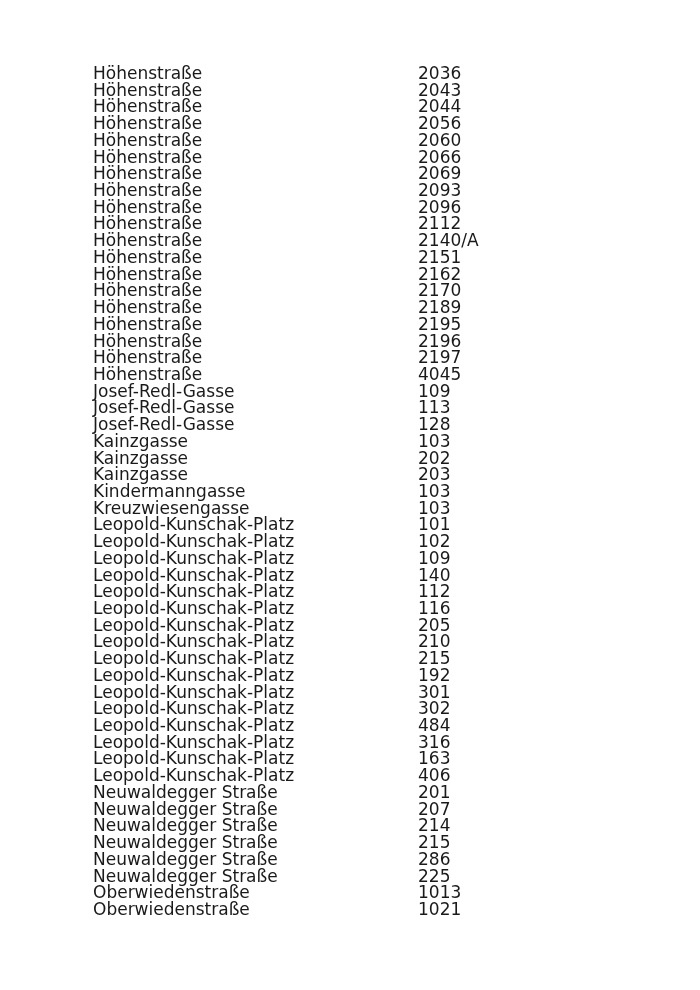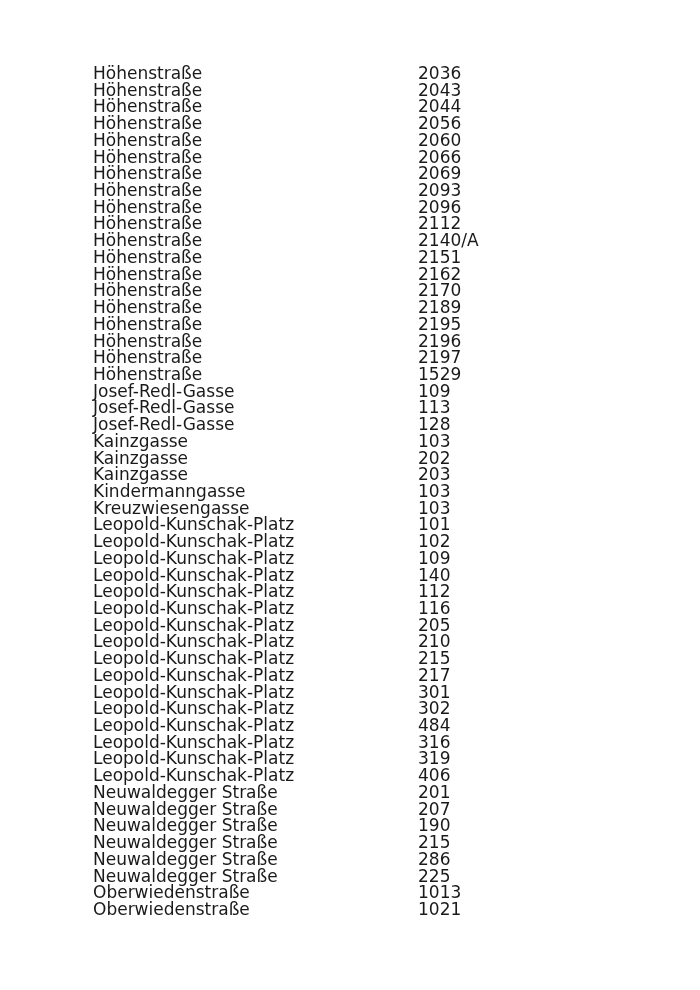--- a/index.html
+++ b/index.html
@@ -120,21 +120,21 @@
       <div class="row">
     <span class="cell-street">Höhenstraße</span>
     <span class="cell-number">2196</span>
   </div>
       <div class="row">
     <span class="cell-street">Höhenstraße</span>
     <span class="cell-number">2197</span>
   </div>
       <div class="row">
     <span class="cell-street">Höhenstraße</span>
-    <span class="cell-number">1529</span>
+    <span class="cell-number">4045</span>
   </div>
       <div class="row">
     <span class="cell-street">Josef-Redl-Gasse</span>
     <span class="cell-number">109</span>
   </div>
       <div class="row">
     <span class="cell-street">Josef-Redl-Gasse</span>
     <span class="cell-number">113</span>
   </div>
       <div class="row">
@@ -192,57 +192,57 @@
       <div class="row">
     <span class="cell-street">Leopold-Kunschak-Platz</span>
     <span class="cell-number">210</span>
   </div>
       <div class="row">
     <span class="cell-street">Leopold-Kunschak-Platz</span>
     <span class="cell-number">215</span>
   </div>
       <div class="row">
     <span class="cell-street">Leopold-Kunschak-Platz</span>
-    <span class="cell-number">217</span>
+    <span class="cell-number">192</span>
   </div>
       <div class="row">
     <span class="cell-street">Leopold-Kunschak-Platz</span>
     <span class="cell-number">301</span>
   </div>
       <div class="row">
     <span class="cell-street">Leopold-Kunschak-Platz</span>
     <span class="cell-number">302</span>
   </div>
       <div class="row">
     <span class="cell-street">Leopold-Kunschak-Platz</span>
     <span class="cell-number">484</span>
   </div>
       <div class="row">
     <span class="cell-street">Leopold-Kunschak-Platz</span>
     <span class="cell-number">316</span>
   </div>
       <div class="row">
     <span class="cell-street">Leopold-Kunschak-Platz</span>
-    <span class="cell-number">319</span>
+    <span class="cell-number">163</span>
   </div>
       <div class="row">
     <span class="cell-street">Leopold-Kunschak-Platz</span>
     <span class="cell-number">406</span>
   </div>
       <div class="row">
     <span class="cell-street">Neuwaldegger Straße</span>
     <span class="cell-number">201</span>
   </div>
       <div class="row">
     <span class="cell-street">Neuwaldegger Straße</span>
     <span class="cell-number">207</span>
   </div>
       <div class="row">
     <span class="cell-street">Neuwaldegger Straße</span>
-    <span class="cell-number">190</span>
+    <span class="cell-number">214</span>
   </div>
       <div class="row">
     <span class="cell-street">Neuwaldegger Straße</span>
     <span class="cell-number">215</span>
   </div>
       <div class="row">
     <span class="cell-street">Neuwaldegger Straße</span>
     <span class="cell-number">286</span>
   </div>
       <div class="row">

